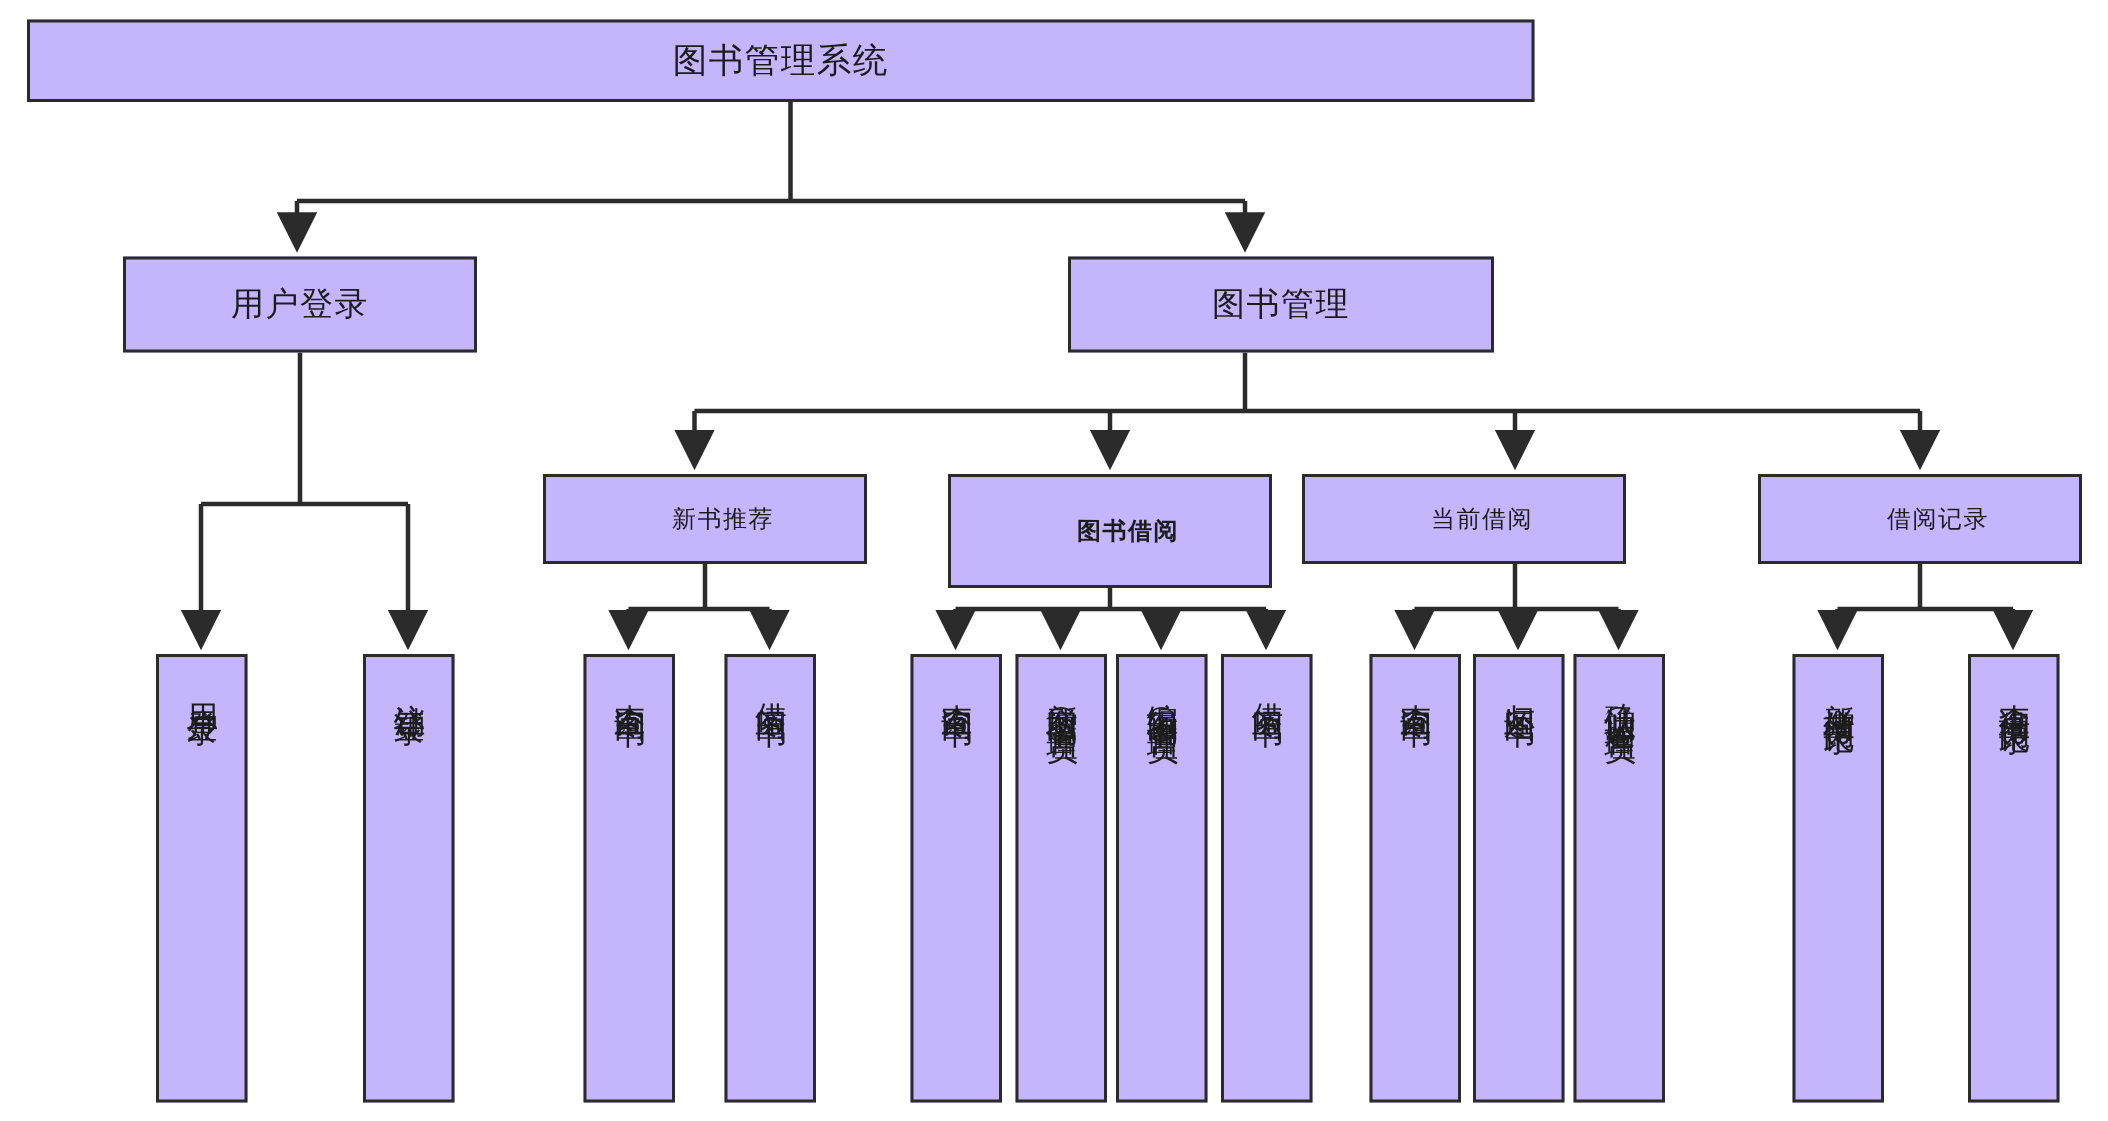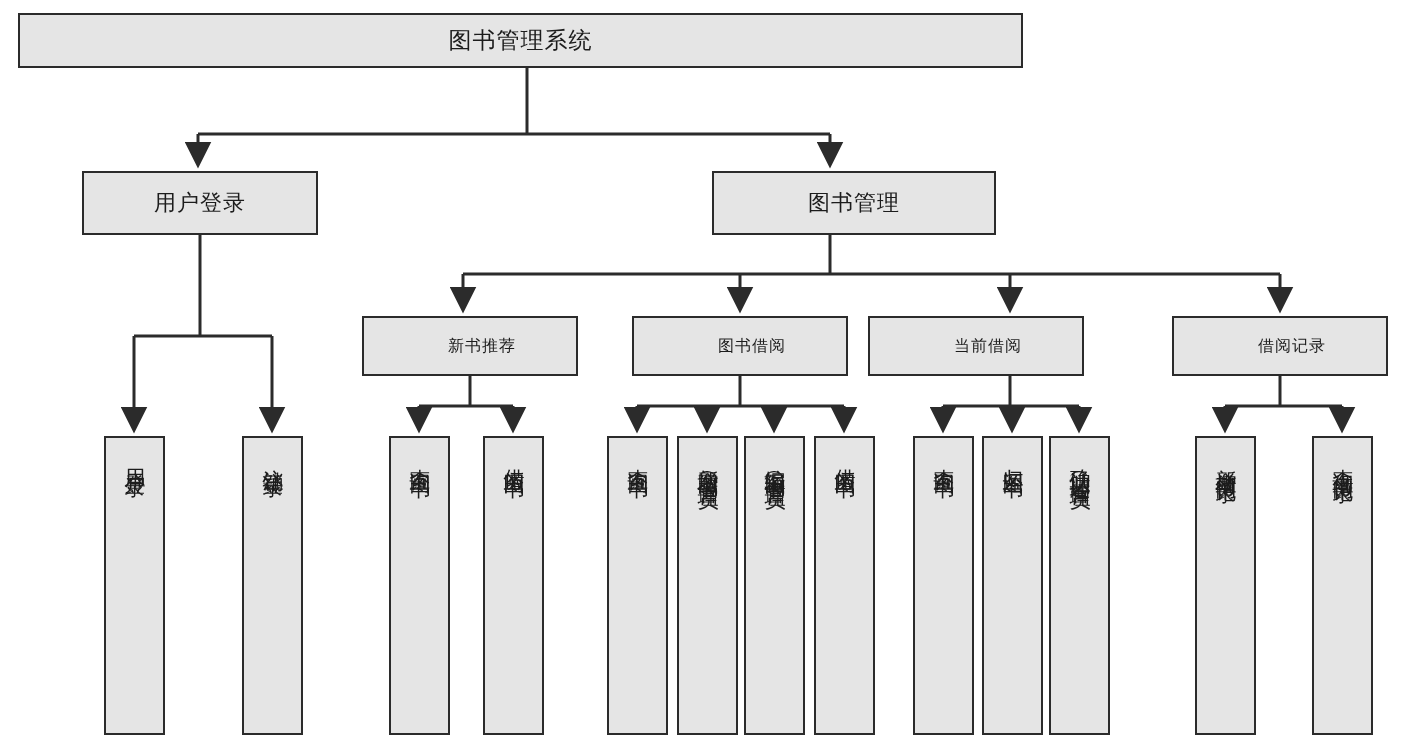--- a/index.html
+++ b/index.html
@@ -21,21 +21,21 @@
     position: absolute;
     left: 0;
     top: 0;
     width: 1405px;
     height: 747px;
   }
   .node {
     position: absolute;
     box-sizing: border-box;
     border: 2px solid #2b2b2b;
-    background: #e5e5e5;
+    background: #c4b5fd;
     display: flex;
     align-items: center;
     justify-content: center;
     color: #1c1c1c;
   }
   .node.root {
     font-size: 23px;
   }
   .node.level2 {
     font-size: 22px;
@@ -135,21 +135,21 @@
   <div class="node level2" style="left:82px; top:171px; width:236px; height:64px;">
     <span class="htext">用户登录</span>
   </div>
   <div class="node level2" style="left:712px; top:171px; width:284px; height:64px;">
     <span class="htext">图书管理</span>
   </div>
 
   <div class="node level3" style="left:362px; top:316px; width:216px; height:60px;">
     <span class="htext">新书推荐</span>
   </div>
-  <div class="node level3" style="left:632px; top:316px; width:216px; height:60px;">
+  <div class="node level3" style="left:632px; top:316px; width:216px; height:76px;font-weight:bold;">
     <span class="htext">图书借阅</span>
   </div>
   <div class="node level3" style="left:868px; top:316px; width:216px; height:60px;">
     <span class="htext">当前借阅</span>
   </div>
   <div class="node level3" style="left:1172px; top:316px; width:216px; height:60px;">
     <span class="htext">借阅记录</span>
   </div>
 
   <div class="node leaf" style="left:104px; top:436px; width:61px; height:299px;">

